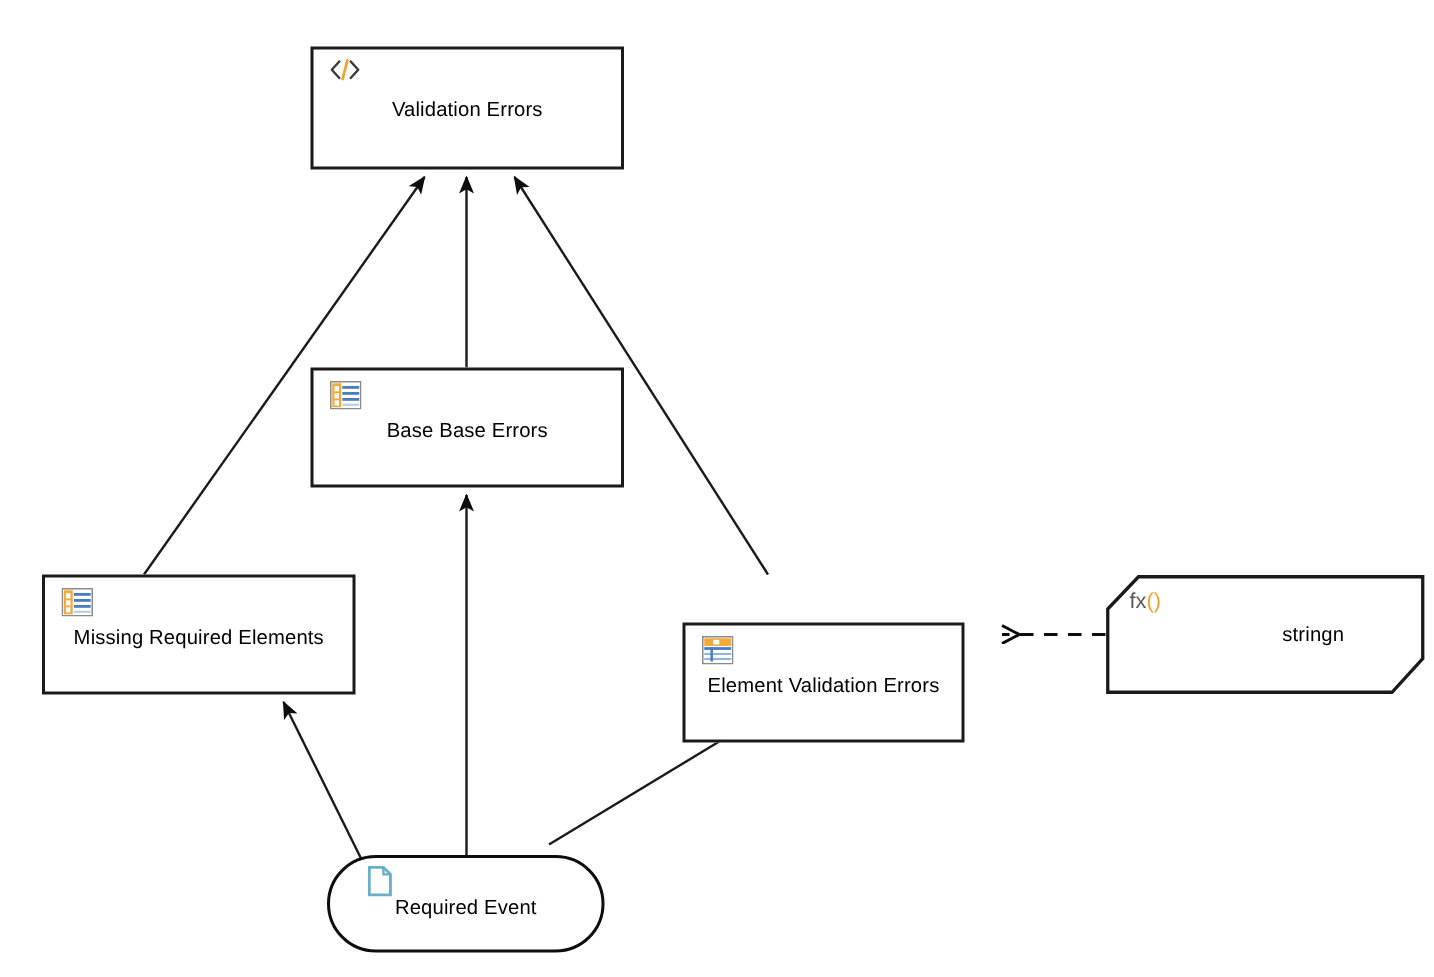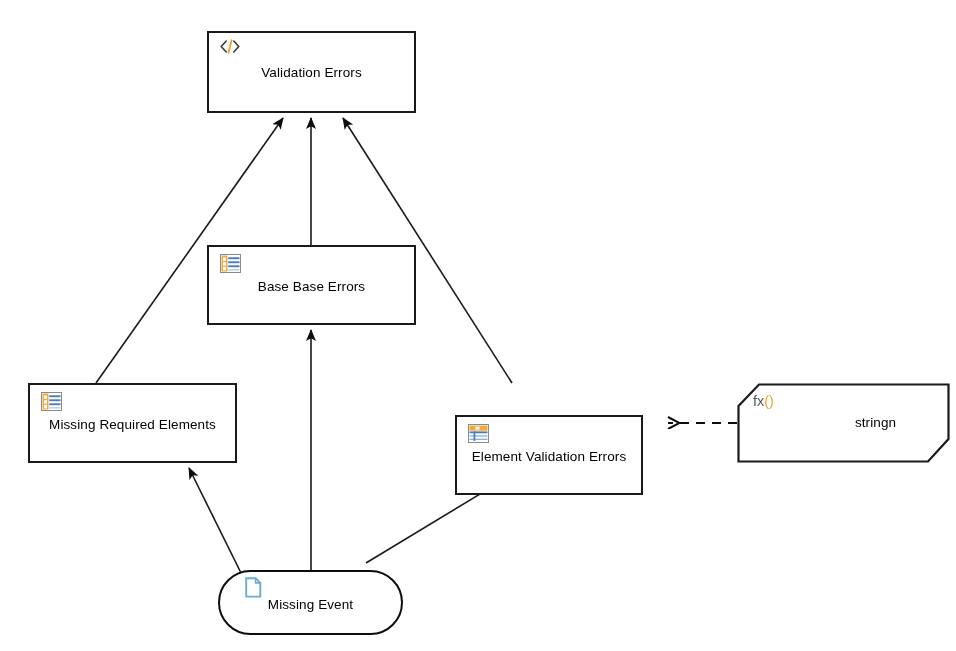--- a/index.html
+++ b/index.html
@@ -193,16 +193,16 @@
     <span class="node-label" style="top:32px;">stringn</span>
   </div>
 
   <div class="node node-stadium" style="left:218px; top:570px; width:185px; height:65px;">
     <span class="node-icon" style="left:25px; top:5px;">
       <svg width="17" height="21" viewBox="0 0 17 21">
         <path d="M1.2,1.2 L10.6,1.2 L15.3,5.9 L15.3,19.6 L1.2,19.6 Z" fill="#ffffff" stroke="#6aaec8" stroke-width="1.9" stroke-linejoin="miter"></path>
         <path d="M10.6,1.2 L10.6,5.9 L15.3,5.9" fill="none" stroke="#6aaec8" stroke-width="1.6"></path>
       </svg>
     </span>
-    <span class="node-label" style="top:25px;">Missing Event</span>
+    <span class="node-label" style="top:25px;">Required Event</span>
   </div>
 
 </div>
 
 </body></html>

